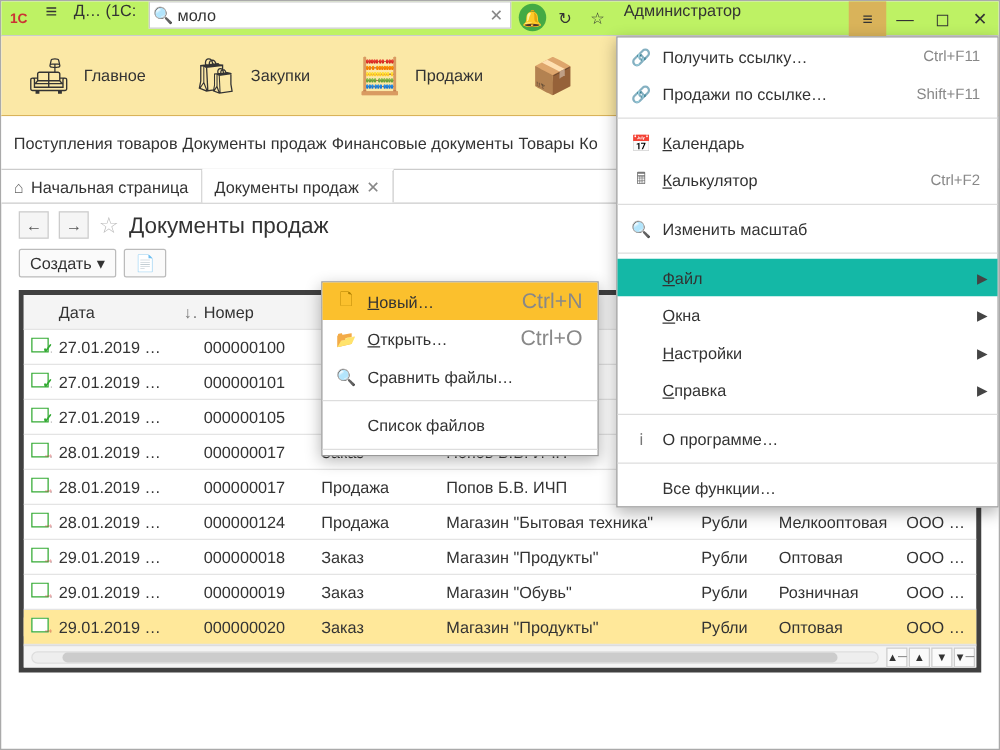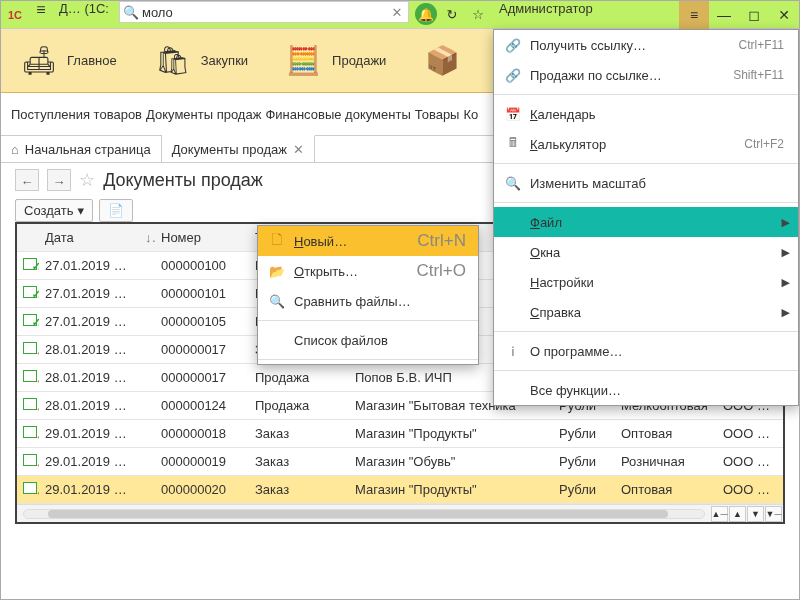--- a/index.html
+++ b/index.html
@@ -26,23 +26,23 @@
 .tabstrip{height:28px;display:flex;border-top:1px solid #ccc;border-bottom:1px solid #ccc;background:#fff}
 .tab{display:flex;align-items:center;padding:0 10px;border-right:1px solid #ccc;cursor:pointer;gap:6px}
 .tab.active{background:#fff;border-top:2px solid #fff;margin-top:-1px}
 .tab .close{color:#888}
 .homeicon{font-size:13px;color:#666}
 .content{padding:6px 14px}
 .navrow{display:flex;align-items:center;gap:8px;margin-bottom:8px}
 .navbtn{width:24px;height:22px;border:1px solid #ccc;background:#f5f5f5;display:flex;align-items:center;justify-content:center;cursor:pointer;font-size:13px;color:#555}
 .star{font-size:18px;color:#bbb}
 .htext{font-size:18px;font-weight:normal}
-.toolbar{display:flex;gap:6px;margin-bottom:0}
+.toolbar{display:flex;gap:6px;margin-bottom:10px}
 .btn{border:1px solid #bbb;background:#fafafa;padding:3px 8px;display:flex;align-items:center;gap:4px;cursor:pointer;border-radius:2px}
-.table{border:2px solid #404040;width:770px}
+.table{border:4px solid #404040;width:770px}
 .thead,.trow{display:flex;height:28px;align-items:center;border-bottom:1px solid #e4e4e4}
 .thead{background:#f4f4f4;font-weight:normal}
 .cell{padding:0 6px;overflow:hidden;white-space:nowrap;text-overflow:ellipsis}
 .c-ic{width:22px;text-align:center}
 .c-date{width:100px}
 .c-sort{width:16px;color:#777}
 .c-num{width:94px}
 .c-type{width:100px}
 .c-contr{width:204px}
 .c-cur{width:62px}

